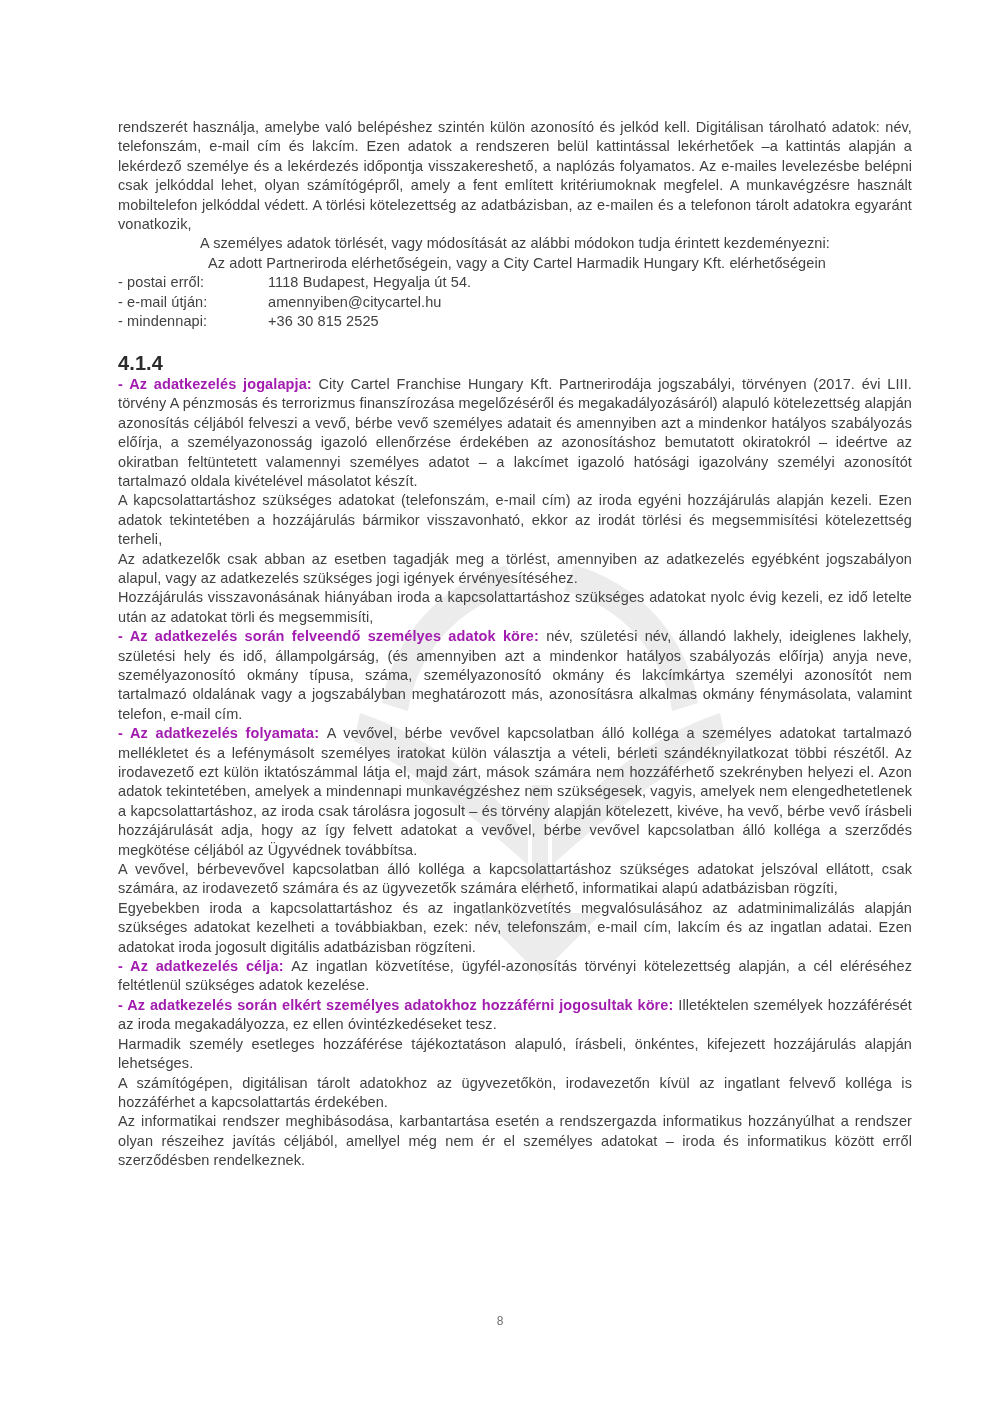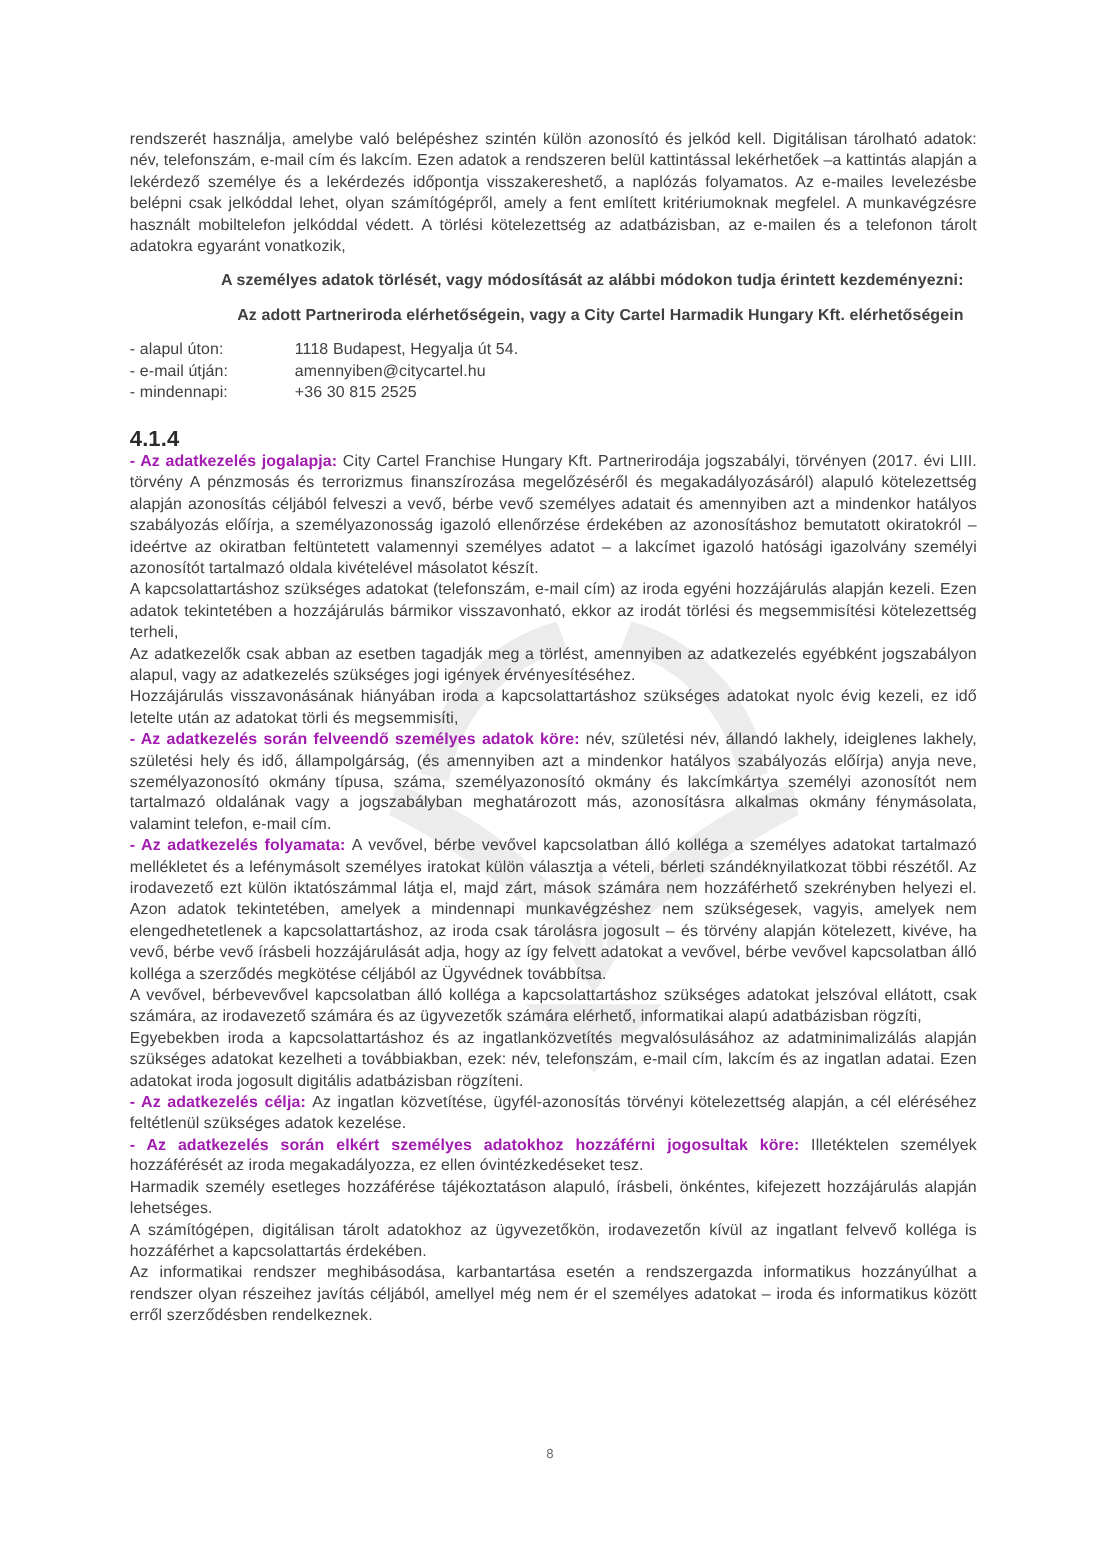--- a/index.html
+++ b/index.html
@@ -13,33 +13,32 @@
     height: 1414px;
     background: #ffffff;
     font-family: "Liberation Sans", "DejaVu Sans", sans-serif;
     color: #414141;
     overflow: hidden;
     box-sizing: border-box;
   }
   .content {
     position: relative;
     z-index: 1;
-    padding: 118px 112px 0 118px;
+    padding: 118px 88px 0 118px;
     font-size: 14.5px;
     line-height: 19.4px;
     letter-spacing: 0.1px;
   }
   p.body-para {
     margin: 0;
     text-align: justify;
   }
   p.left-para {
-    margin: 12px;
-    text-align: right;
-    font-weight: bold;
+    margin: 0;
+    text-align: center;
   }
   .indent-sm { padding-left: 4px; }
   strong { color: #a21caf; font-weight: bold; }
   .contact-row {
     display: flex;
     margin: 0;
   }
   .contact-label {
     width: 150px;
     flex: 0 0 150px;
@@ -99,21 +98,21 @@
 
   <div class="content">
 
     <p class="body-para">rendszerét használja, amelybe való belépéshez szintén külön azonosító és jelkód kell. Digitálisan tárolható adatok: név, telefonszám, e-mail cím és lakcím. Ezen adatok a rendszeren belül kattintással lekérhetőek –a kattintás alapján a lekérdező személye és a lekérdezés időpontja visszakereshető, a naplózás folyamatos. Az e-mailes levelezésbe belépni csak jelkóddal lehet, olyan számítógépről, amely a fent említett kritériumoknak megfelel. A munkavégzésre használt mobiltelefon jelkóddal védett. A törlési kötelezettség az adatbázisban, az e-mailen és a telefonon tárolt adatokra egyaránt vonatkozik,</p>
 
     <p class="left-para">A személyes adatok törlését, vagy módosítását az alábbi módokon tudja érintett kezdeményezni:</p>
 
     <p class="left-para indent-sm">Az adott Partneriroda elérhetőségein, vagy a City Cartel Harmadik Hungary Kft. elérhetőségein</p>
 
     <div class="contact-row">
-      <span class="contact-label">- alapul úton:</span>
+      <span class="contact-label">- postai erről:</span>
       <span class="contact-value">1118 Budapest, Hegyalja út 54.</span>
     </div>
     <div class="contact-row">
       <span class="contact-label">- e-mail útján:</span>
       <span class="contact-value">amennyiben@citycartel.hu</span>
     </div>
     <div class="contact-row">
       <span class="contact-label">- mindennapi:</span>
       <span class="contact-value">+36 30 815 2525</span>
     </div>

